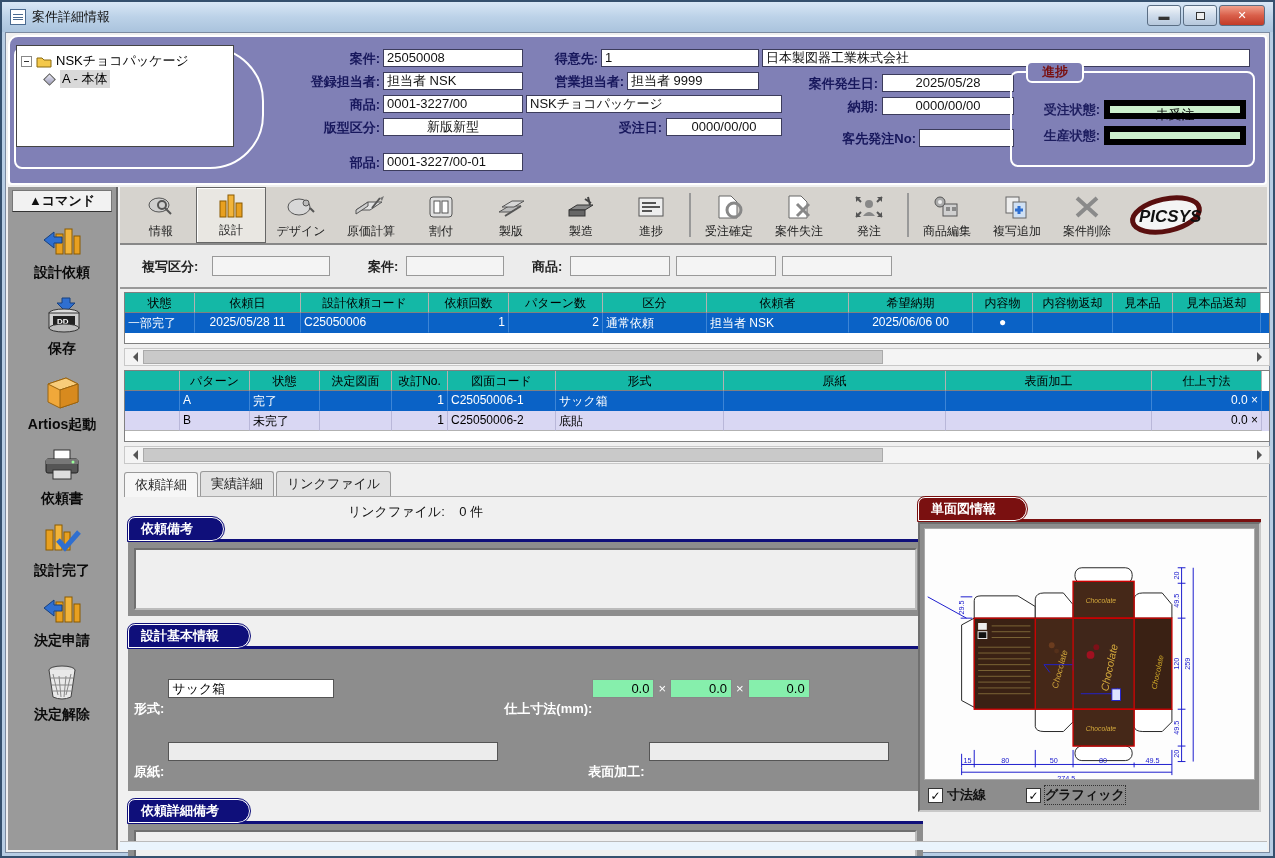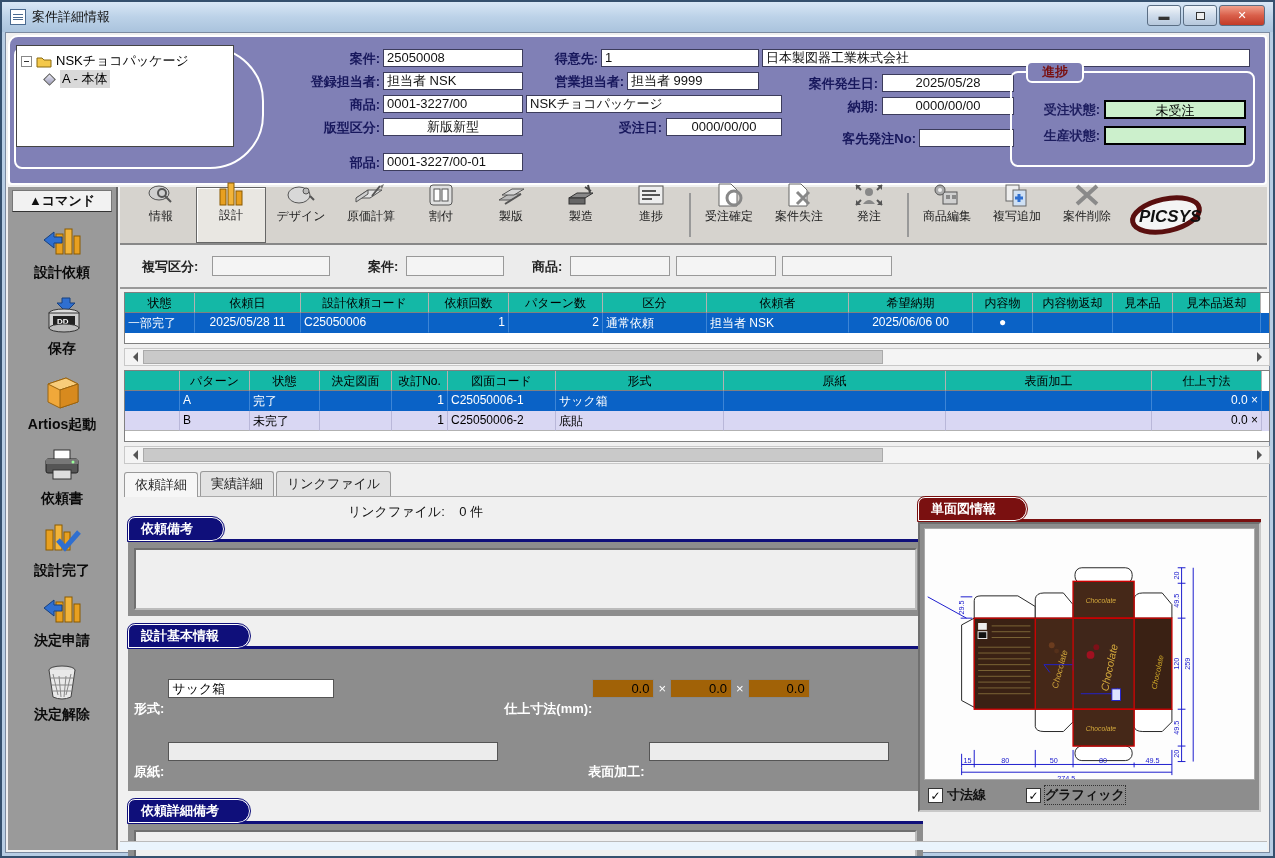--- a/index.html
+++ b/index.html
@@ -38,35 +38,35 @@
     transform:rotate(45deg); flex:none; margin:0 2px; }
   .tree-label.selected { background:#d9d9d9; padding:0 2px; }
 
   .flabel { position:absolute; font-size:13px; font-weight:bold; color:#17175c; text-align:right; white-space:nowrap; }
   .fbox { position:absolute; background:#fff; border:1px solid #3c3c5c; font-size:13px; color:#111;
     padding:0 3px; height:18px; line-height:16px; white-space:nowrap; overflow:hidden; }
   .fbox.center { text-align:center; }
   .prog-group { position:absolute; right:10px; top:34px; width:245px; height:96px; border:2px solid #fff; border-radius:8px; }
   .prog-tab { position:absolute; left:14px; top:-12px; background:#8080b6; border:2px solid #fff; border-radius:6px;
     padding:0 14px; font-size:13px; font-weight:bold; color:#7a1010; }
-  .gbox { background:#ccf0cc; border:2px solid #000000; height:19px; position:absolute; font-size:13px; text-align:center; line-height:17px; }
+  .gbox { background:#ccf0cc; border:6px solid #000000; height:19px; position:absolute; font-size:13px; text-align:center; line-height:17px; }
 
   
   .sidebar { position:absolute; top:154px; left:2px; width:110px; bottom:2px; background:#9a9a9a; border-right:2px solid #666; }
   .cmd-btn { margin:3px 4px; background:#f2f2f2; border:1px solid #777; border-bottom-color:#333;
     font-size:13px; font-weight:bold; text-align:center; height:22px; line-height:20px; color:#111; }
   .side-item { margin-top:14px; text-align:center; }
   .side-label { font-size:14px; font-weight:bold; color:#0a0a0a; margin-top:2px;
     font-family:"Liberation Sans","DejaVu Sans",sans-serif; }
 
   
   .content { position:absolute; top:154px; left:114px; right:2px; bottom:2px; background:#f0f0f0; }
 
   .toolbar { height:58px; background:#d6d3ce; border-bottom:2px solid #888; display:flex; align-items:stretch; padding-left:6px; }
-  .tool { width:70px; display:flex; flex-direction:column; align-items:center; justify-content:flex-end; padding-bottom:18px; }
+  .tool { width:70px; display:flex; flex-direction:column; align-items:center; justify-content:flex-end; padding-bottom:3px; }
   .tool .ticon { height:32px; display:flex; align-items:center; justify-content:center; }
   .tool .tlabel { font-size:12px; color:#222; white-space:nowrap; }
   .tool.active { background:#e9e7e2; border:1px solid #666; box-shadow:inset 1px 1px 0 #fff; }
   .tsep { width:2px; background:#999; margin:6px 3px; }
   .logo { width:88px; display:flex; align-items:center; justify-content:center;text-decoration:underline; }
 
   .copy-row { height:44px; background:#ececec; border-bottom:2px solid #999; position:relative; }
   .crlabel { position:absolute; top:13px; font-size:13px; font-weight:bold; color:#222; }
   .crbox { position:absolute; top:11px; height:20px; background:#f4f4f4; border:1px solid #999; }
 
@@ -105,21 +105,21 @@
   .sec-tab.red { background:#7a1010; outline-color:#7a1010; }
   .sec-line { height:3px; background:#0f0f7a; margin-top:-2px; }
   .sec-line.red { background:#7a1010; }
   .sec-panel { background:#8d8d8d; padding:6px; }
   .inset { background:#efefef; border:2px solid #6f6f6f; border-right-color:#bbb; border-bottom-color:#bbb; }
 
   .left-col { position:absolute; left:8px; top:20px; width:795px; }
   .gsec { position:relative; margin-bottom:8px; }
   .glabel { font-size:13px; font-weight:bold; color:#fff; white-space:nowrap;margin-top:41px; }
   .wbox { background:#fff; border:1px solid #555; height:19px; font-size:13px; padding:0 3px; line-height:17px; }
-  .dimbox { background:#a16207; border:1px solid #888; height:19px; width:62px; font-size:13px; text-align:right;
+  .dimbox { background:#86efac; border:1px solid #888; height:19px; width:62px; font-size:13px; text-align:right;
     padding:0 4px; line-height:17px; }
   .xsign { color:#fff; font-size:13px; padding:0 4px; }
   .row-flex { display:flex; align-items:center; margin:4px 0; }
 
   
   .right-panel { position:absolute; right:6px; top:0px; width:343px; }
   .draw-frame { background:#8d8d8d; border:2px solid #6f6f6f; border-right-color:#c9c9c9; border-bottom-color:#c9c9c9; padding:4px; }
   .draw-area { background:#fdfdfd; border:1px solid #aaa; height:252px; overflow:hidden; }
   .chk-strip { display:flex; gap:40px; padding:6px 4px 2px 4px; }
   .chk { display:flex; align-items:center; gap:4px; font-size:13px; font-weight:bold; color:#111; }

